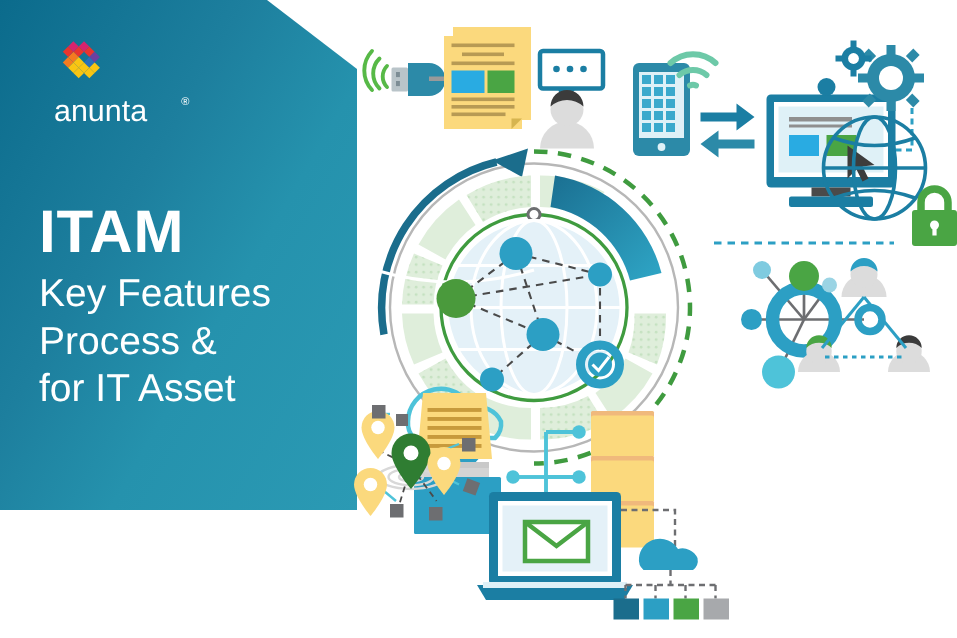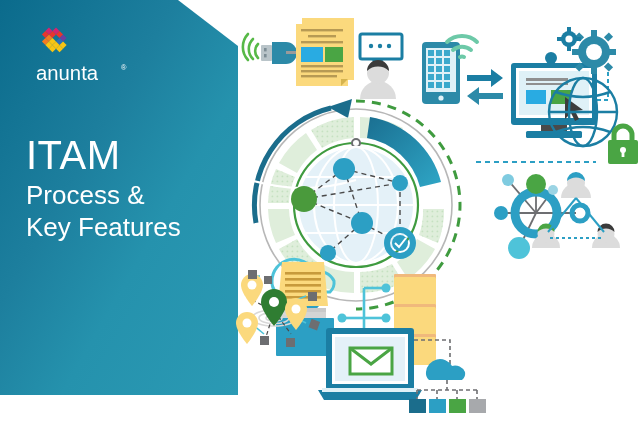--- a/index.html
+++ b/index.html
@@ -1,32 +1,32 @@
 <!DOCTYPE html>
 <html><head>
 <meta charset="utf-8">
 <style>
   html,body{margin:0;padding:0;background:#fff;}
   body{width:638px;height:425px;overflow:hidden;
        font-family:"Liberation Sans","DejaVu Sans",sans-serif;}
   #stage{position:relative;width:638px;height:425px;background:#ffffff;overflow:hidden;}
 
   
-  #left-panel{position:absolute;left:0;top:0;width:238px;height:395px;
+  #left-panel{position:absolute;left:0;top:0;width:238px;height:340px;
     background:linear-gradient(120deg,#0b6b8c 0%,#1d7f9e 38%,#2592ad 62%,#2b9ab4 100%);
     clip-path:polygon(0 0, 178px 0, 238px 46px, 238px 425px, 0 425px);}
 
   
   #logo-wrap{position:absolute;left:36px;top:26px;width:130px;}
   #logo-mark{width:40px;height:34px;display:block;}
   #logo-word{margin-top:2px;display:block;height:24px;}
 
   
   #headline{position:absolute;left:26px;top:134px;width:206px;color:#ffffff;}
-  #title-main{font-size:40px;font-weight:normal;letter-spacing:.5px;line-height:1.06;margin:0 0 4px 0;}
+  #title-main{font-size:40px;font-weight:bold;letter-spacing:.5px;line-height:1.06;margin:0 0 4px 0;}
   .title-sub{font-size:26px;font-weight:normal;line-height:1.21;margin:0;white-space:nowrap;}
 
   
   #art{position:absolute;left:236px;top:0;width:402px;height:425px;}
   #art svg{display:block;}
 </style>
 </head>
 <body>
 
 <div id="stage">
@@ -57,22 +57,23 @@
       </svg>
 
       <svg id="logo-word" viewBox="0 0 120 26">
         <text x="0" y="20" font-family="'Liberation Sans',sans-serif" font-size="22" fill="#ffffff">anunta</text>
         <text x="92" y="9" font-family="'Liberation Sans',sans-serif" font-size="8" fill="#ffffff">®</text>
       </svg>
     </div>
 
     <div id="headline">
       <div id="title-main">ITAM</div>
+      <div class="title-sub">Key Features</div>
       <div class="title-sub">Process &amp;</div>
-      <div class="title-sub">Key Features</div>
+      <div class="title-sub">for IT Asset</div>
     </div>
   </div>
 
   <div id="art">
   <svg width="402" height="425" viewBox="0 0 402 425">
 
     <defs>
       <linearGradient id="segGrad" x1="0" y1="0" x2="1" y2="1">
         <stop offset="0%" stop-color="#1a6f91"></stop>
         <stop offset="100%" stop-color="#2fa6c6"></stop>

